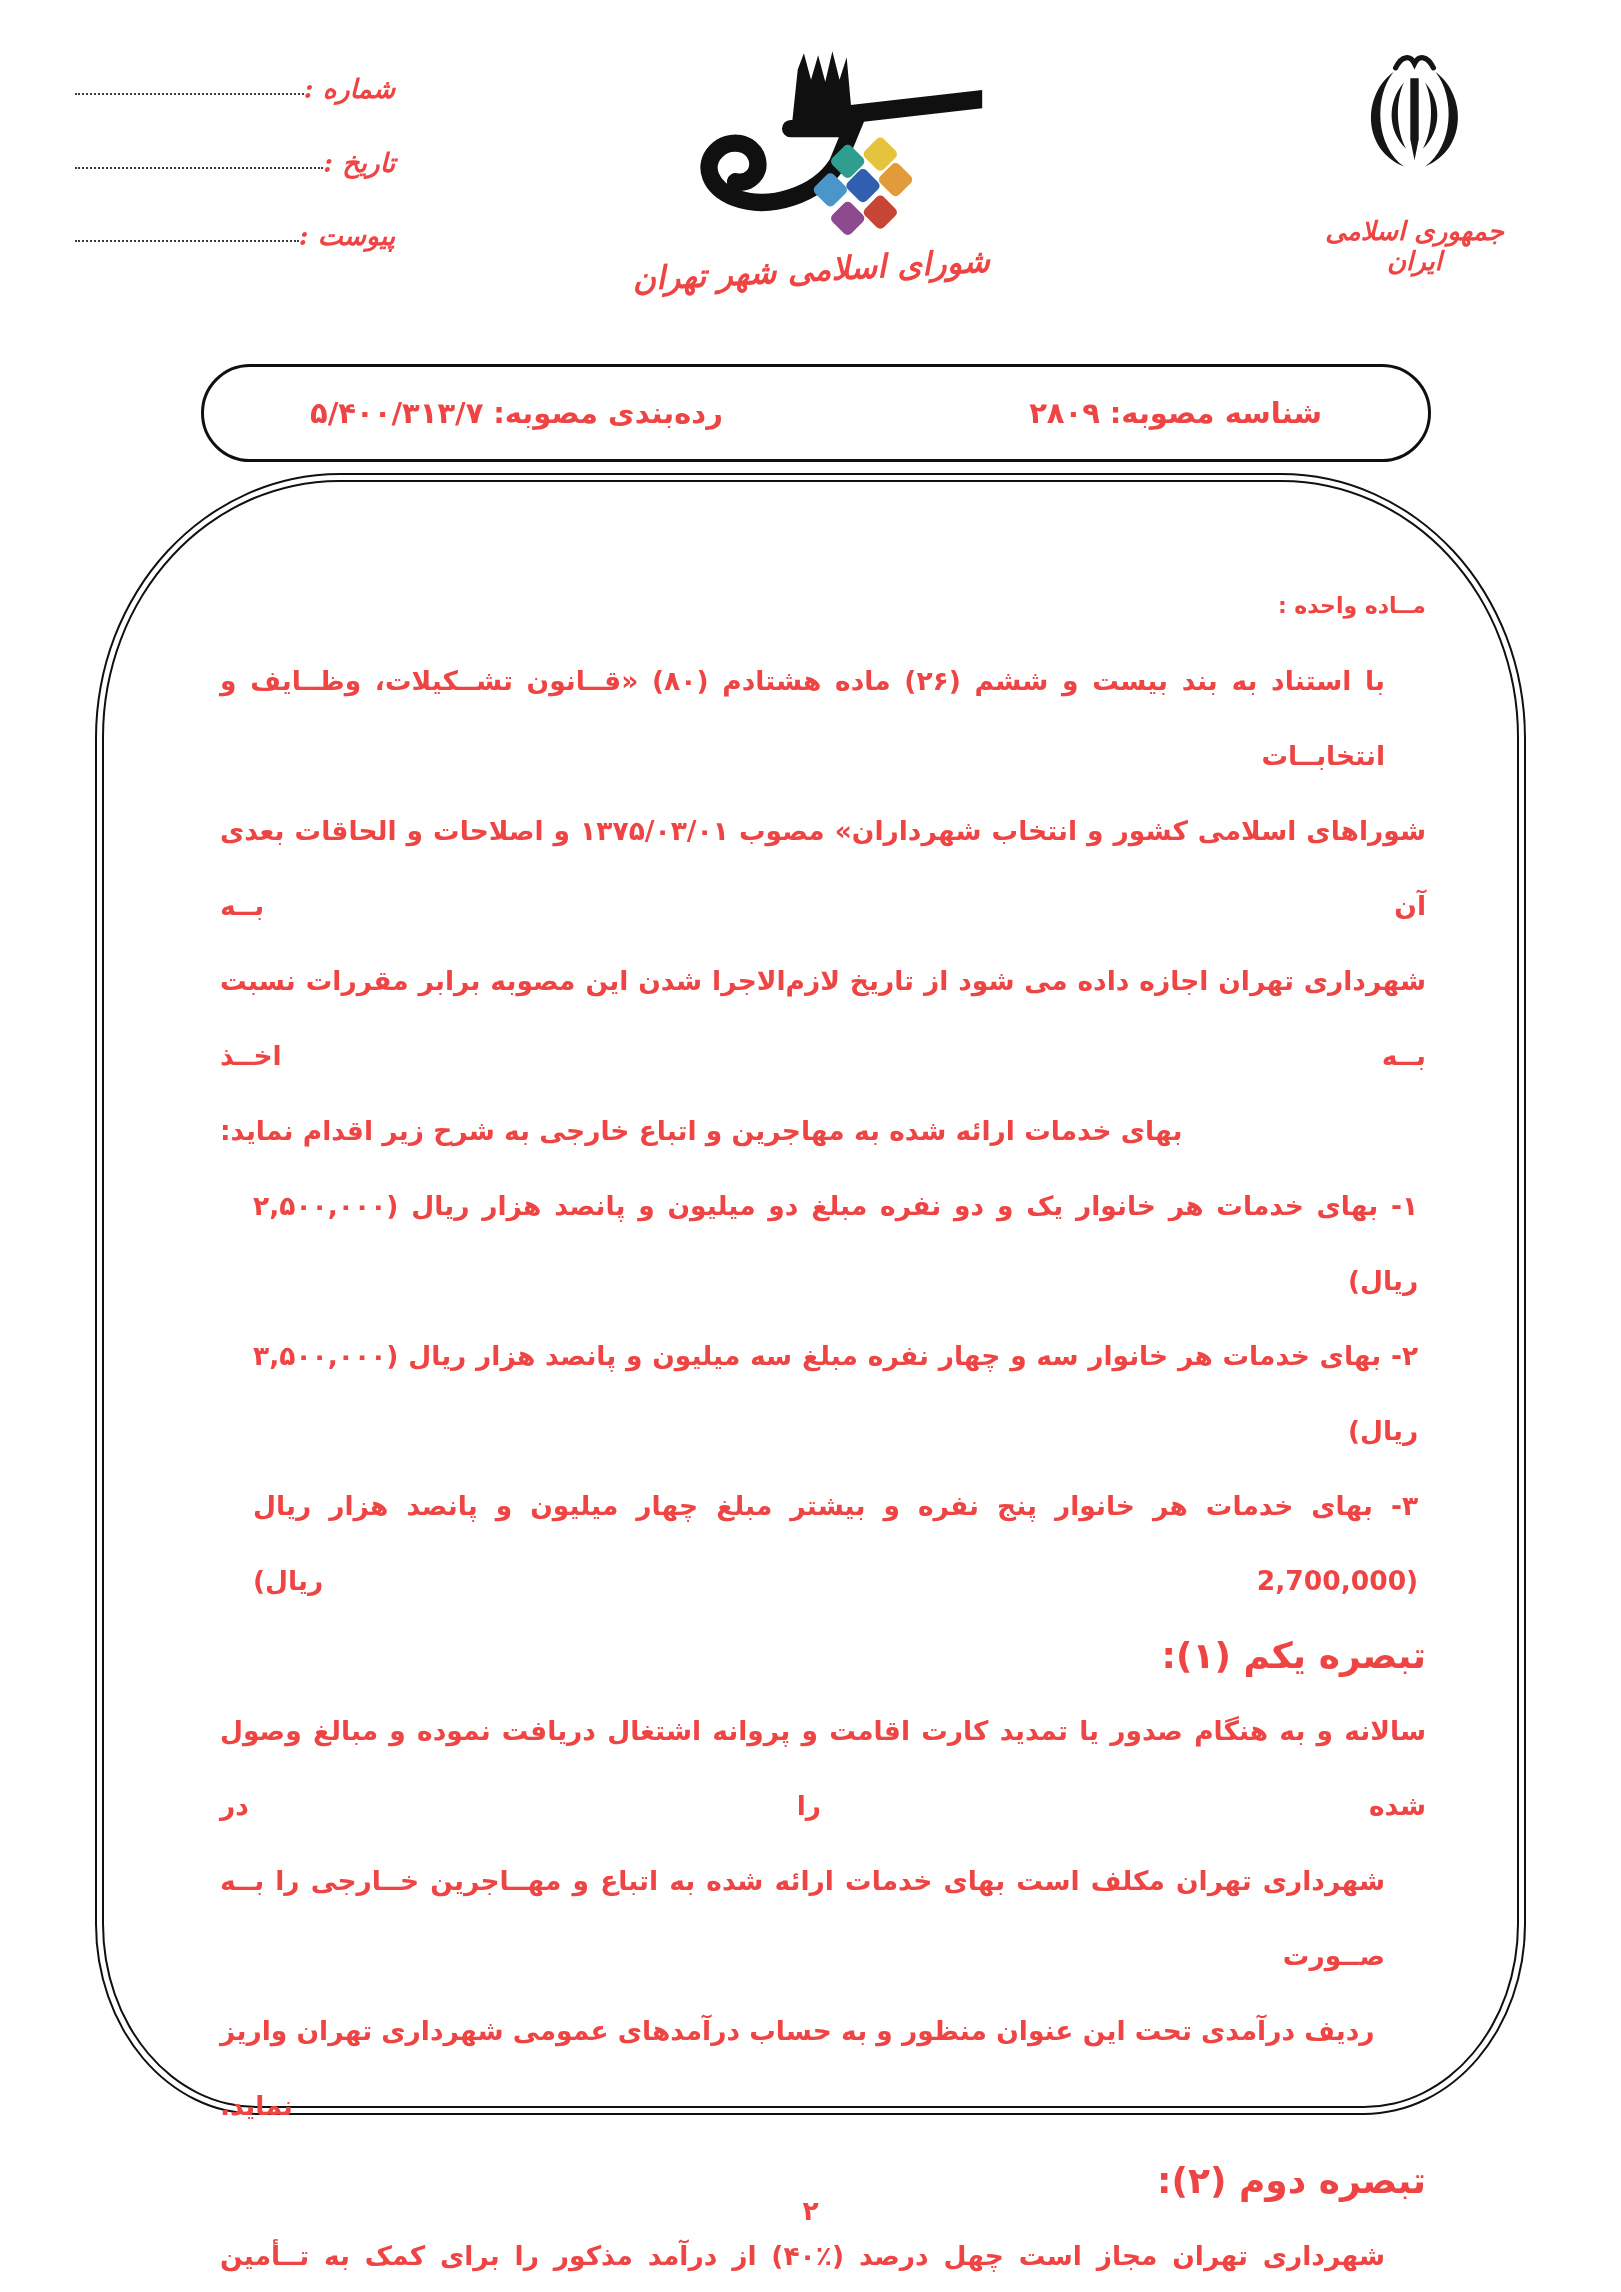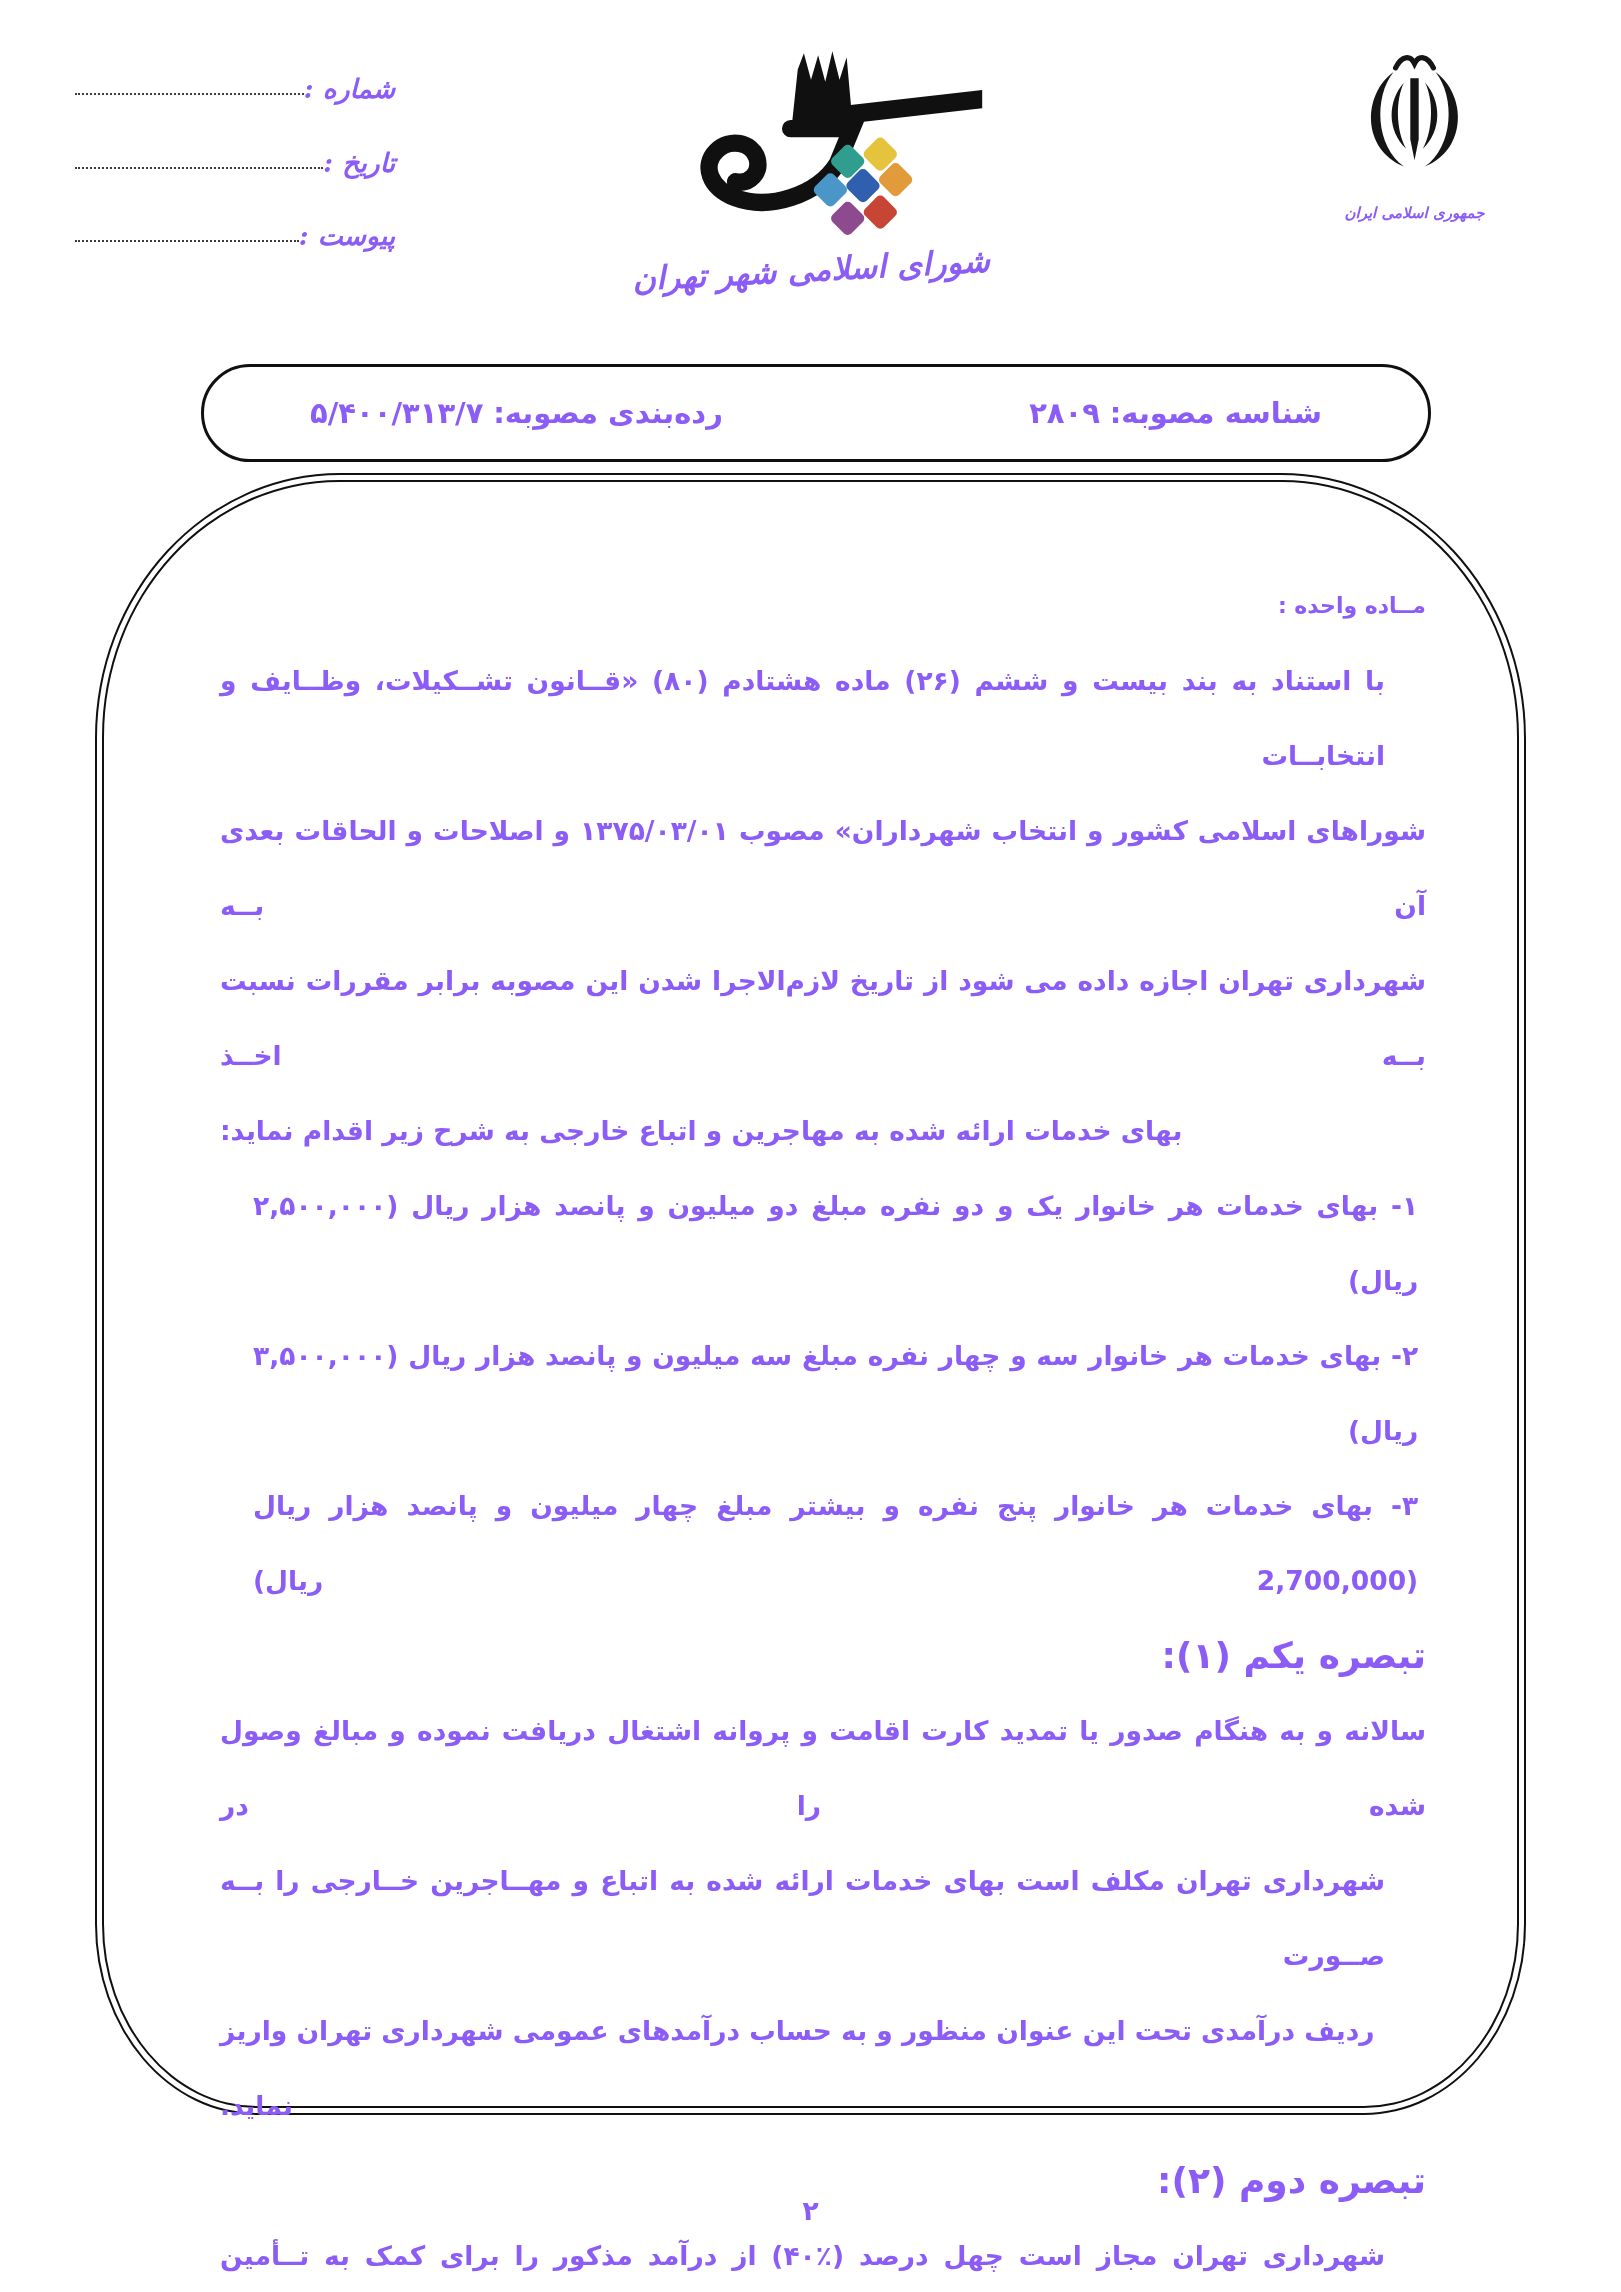--- a/index.html
+++ b/index.html
@@ -1,39 +1,39 @@
 <!DOCTYPE html>
 <html lang="fa"><head>
 <meta charset="utf-8">
 <style>
   html,body{margin:0;padding:0;background:#e8e8e8;}
   .page{
     position:relative;width:1621px;height:2293px;background:#ffffff;
-    margin:0 auto;overflow:hidden;color:#8b5cf6;
+    margin:0 auto;overflow:hidden;color:#ef4444;
     font-family:"DejaVu Sans","Liberation Sans",sans-serif;
   }
   
   .fields{position:absolute;top:57px;left:71px;width:328px;direction:rtl;}
   .field-row{display:flex;align-items:flex-end;height:47px;margin-bottom:26.5px;}
   .field-label{
     font-family:"DejaVu Serif","Liberation Serif",serif;
     font-style:italic;font-weight:bold;font-size:26.5px;white-space:nowrap;
     margin-right:3.9px;
   }
   .dots{flex:1;border-bottom:2.9px dotted #3c3c3c;margin-bottom:8.8px;margin-left:3.9px;}
   .logo-block{position:absolute;top:39px;left:50%;transform:translateX(-50%);width:451px;text-align:center;}
   .logo-caption{
     font-family:"DejaVu Serif","Liberation Serif",serif;
     font-style:italic;font-weight:bold;font-size:32px;direction:rtl;
     transform:rotate(-3deg);margin-top:-5.9px;
   }
   .emblem-block{position:absolute;top:51px;right:94px;width:225px;text-align:center;}
   .emblem-caption{
     font-family:"DejaVu Serif","Liberation Serif",serif;
-    font-style:italic;font-weight:bold;font-size:15px;direction:rtl;margin-top:2px;
+    font-style:italic;font-weight:bold;font-size:26px;direction:rtl;margin-top:14px;
   }
   
   .id-pill{
     position:absolute;top:364px;right:190px;left:201px;height:98px;
     border:3.4px solid #101010;border-radius:53px;
     display:flex;align-items:center;justify-content:space-between;
     padding:0 106px;direction:rtl;box-sizing:border-box;
   }
   .pill-pair{display:flex;gap:9.8px;font-weight:bold;font-size:29px;direction:rtl;white-space:nowrap;}
   

